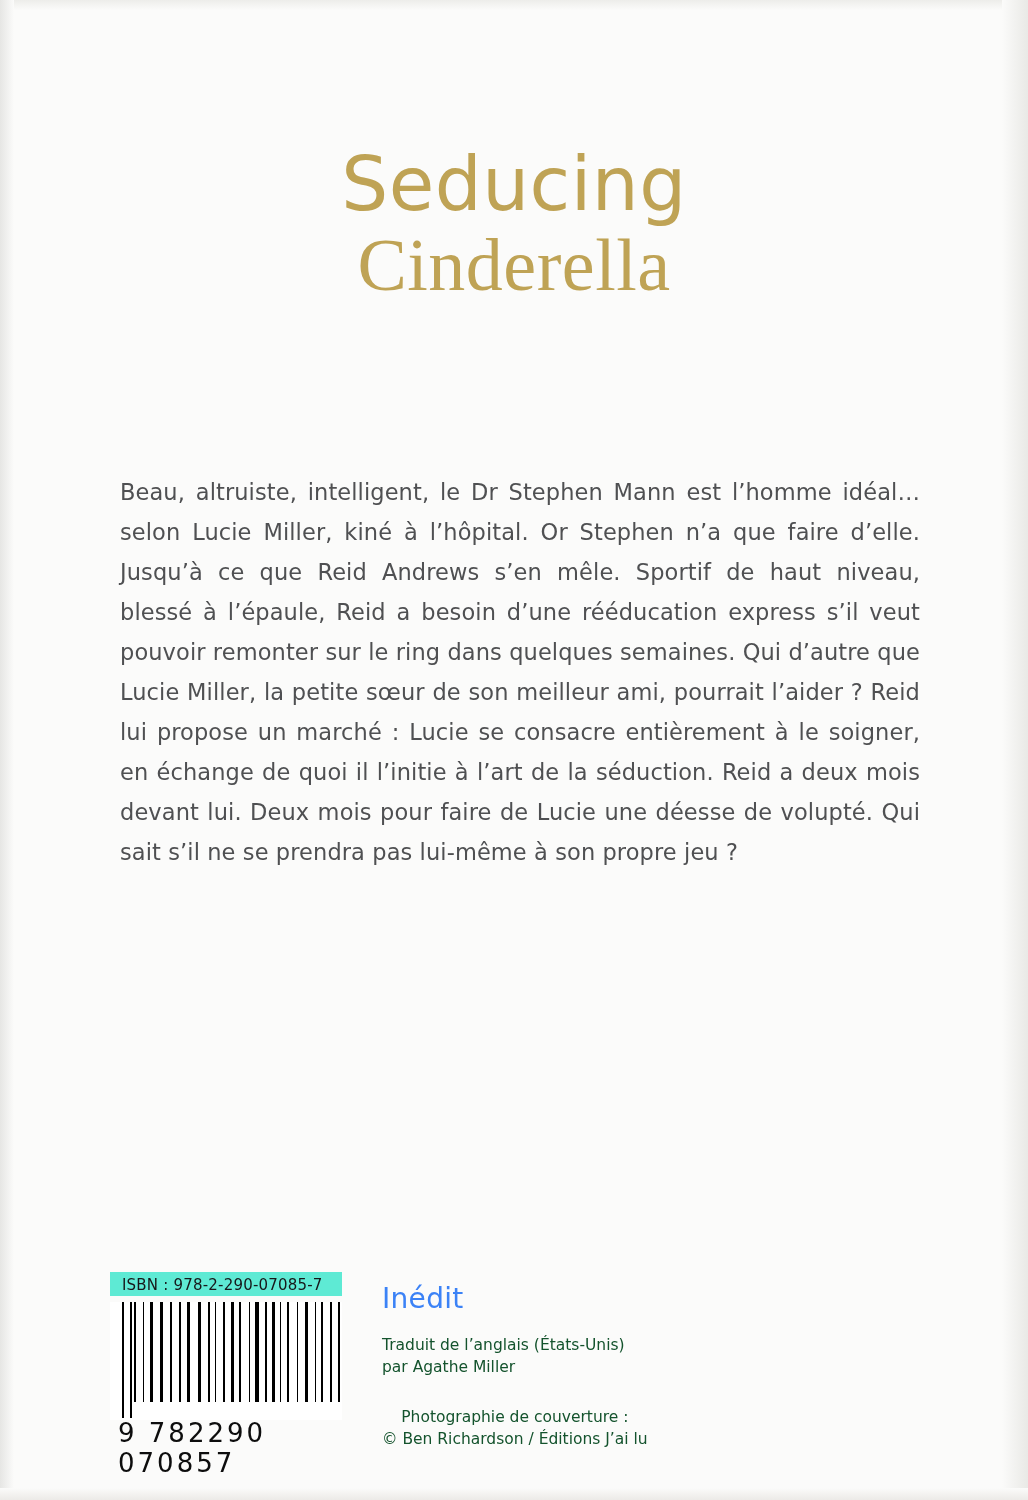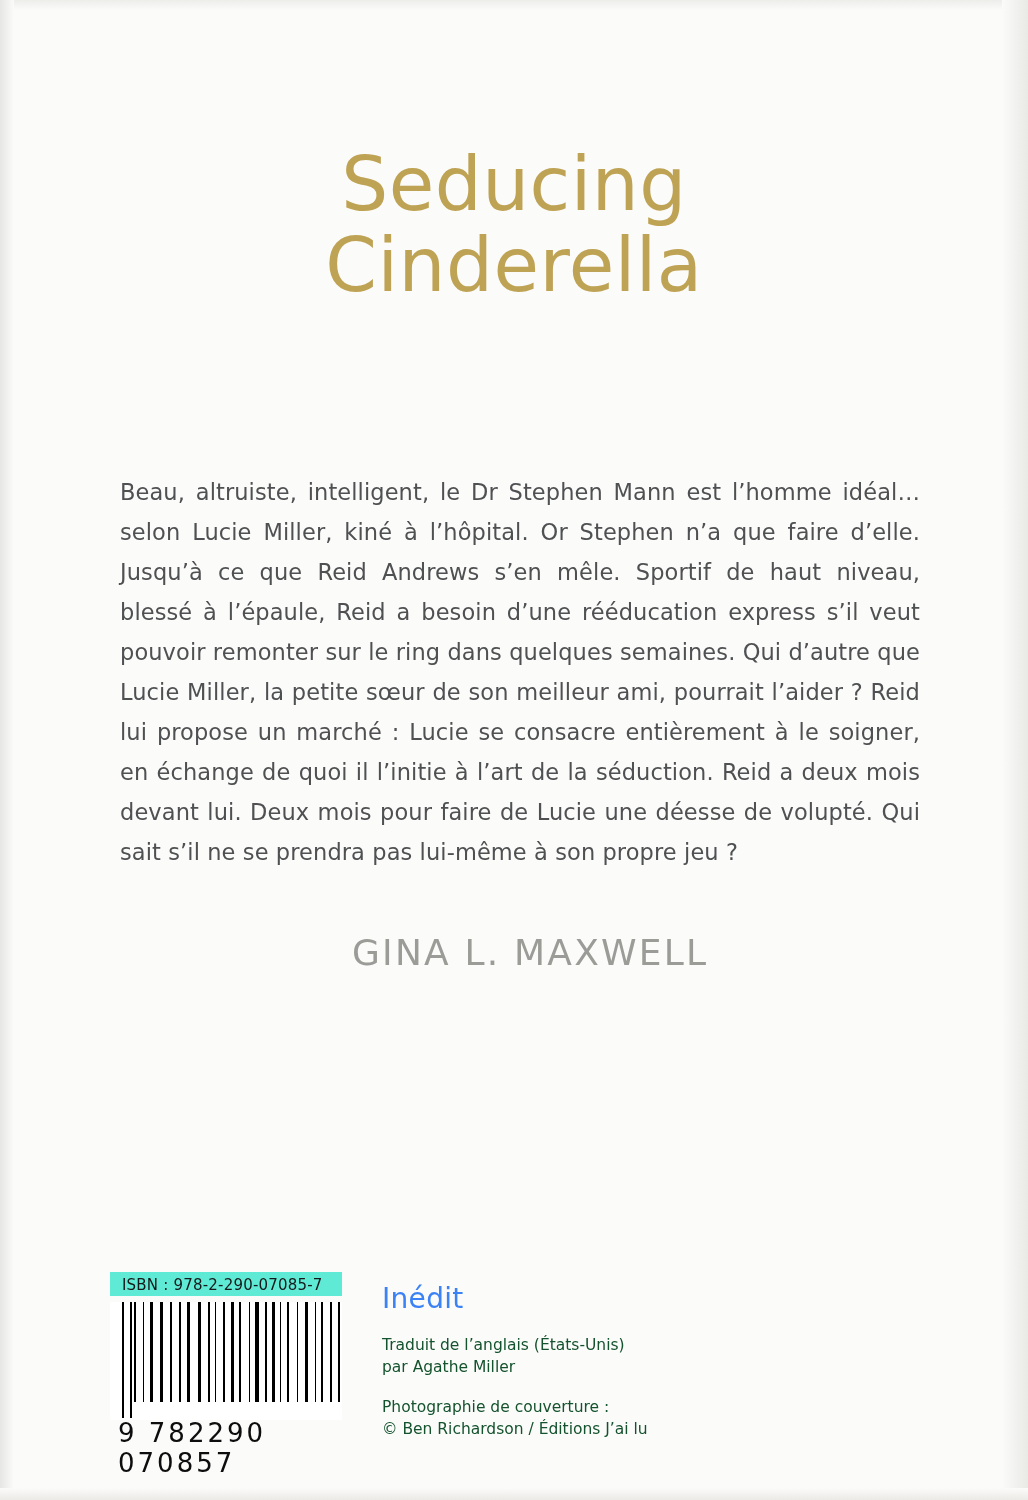--- a/index.html
+++ b/index.html
@@ -60,20 +60,21 @@
   .title-line {
     font-family: "DejaVu Sans", sans-serif;
     font-weight: 400;
     font-size: 74px;
     line-height: 0.99;
     letter-spacing: 0.5px;
     color: #bfa355;
   }
   .title-line.second {
     margin-top: 8px;
+    font-family: Liberation Serif, serif;
   }
 
   .blurb {
     position: absolute;
     left: 120px;
     top: 472px;
     width: 800px;
     color: #4f5052;
     font-family: "DejaVu Sans", sans-serif;
     font-size: 22.5px;
@@ -167,40 +168,39 @@
   }
   .credits {
     position: absolute;
     left: 382px;
     top: 1334px;
     font-family: "DejaVu Sans", sans-serif;
     font-size: 15.5px;
     line-height: 22px;
     color: #14532d;
   }
-  .credits .group + .group { margin-top: 18px; }
+  .credits .group + .group { margin-top: 28px; text-align: center; }
 </style>
 </head>
 <body>
 
 <div class="back-cover">
 
   <div class="edge-top"></div>
   <div class="edge-left"></div>
   <div class="edge-right"></div>
   <div class="edge-bottom"></div>
 
   <div class="title-block">
     <div class="title-line">Seducing</div>
     <div class="title-line second">Cinderella</div>
   </div>
 
   <div class="blurb">Beau, altruiste, intelligent, le Dr Stephen Mann est l’homme idéal… selon Lucie Miller, kiné à l’hôpital. Or Stephen n’a que faire d’elle. Jusqu’à ce que Reid Andrews s’en mêle. Sportif de haut niveau, blessé à l’épaule, Reid a besoin d’une rééducation express s’il veut pouvoir remonter sur le ring dans quelques semaines. Qui d’autre que Lucie Miller, la petite sœur de son meilleur ami, pourrait l’aider ? Reid lui propose un marché : Lucie se consacre entièrement à le soigner, en échange de quoi il l’initie à l’art de la séduction. Reid a deux mois devant lui. Deux mois pour faire de Lucie une déesse de volupté. Qui sait s’il ne se prendra pas lui-même à son propre jeu ?</div>
 
-  <div class="author">GINA L. MAXWELL</div>
 
 
   <div class="isbn-box">
     <div class="isbn-text">ISBN : 978-2-290-07085-7</div>
   </div>
 
   <div class="barcode">
     <div class="bars">
         <div class="bar" style="width: 2px; height: 116px;"></div>
         <div class="bar" style="width: 2px; height: 116px; background: transparent;"></div>

